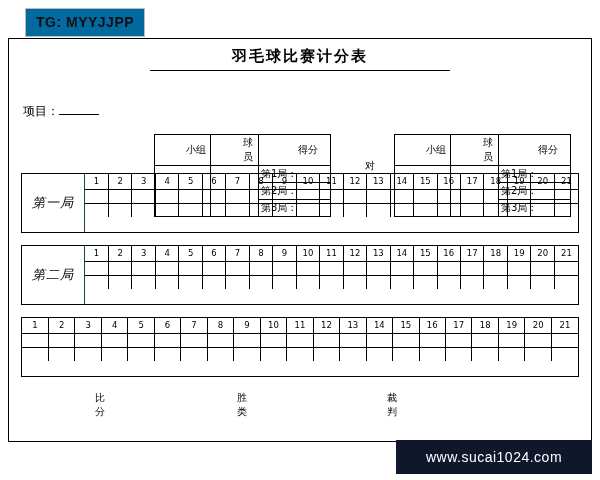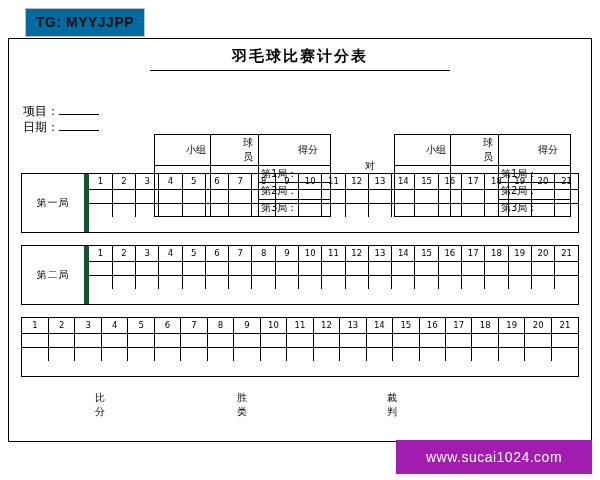--- a/index.html
+++ b/index.html
@@ -122,24 +122,25 @@
     height: 60px;
     box-sizing: border-box;
     display: flex;
     align-items: stretch;
   }
   .game-label {
     width: 62px;
     display: flex;
     align-items: center;
     justify-content: center;
-    font-size: 10px;
+    font-size: 13px;
     color: #000;
     letter-spacing: 1px;
-    border-right: 5px solid #14532d;
+    border-right: 1px solid #14532d;
+    font-style: italic;
   }
   .grid-wrap {
     flex: 1;
     display: flex;
     flex-direction: column;
   }
   .num-table {
     border-collapse: collapse;
     width: 100%;
     table-layout: fixed;
@@ -177,21 +178,21 @@
   .f2 { left: 228px; top: 2px; }
   .f3 { left: 378px; top: 2px; }
 
   
   .watermark {
     position: absolute;
     right: 8px;
     bottom: 6px;
     width: 196px;
     height: 34px;
-    background: #a21caf;
+    background: #0f172a;
     color: #ffffff;
     font-size: 14px;
     display: flex;
     align-items: center;
     justify-content: center;
     letter-spacing: 0.5px;
     font-family: "Liberation Sans", sans-serif;
   }
 </style>
 </head>
@@ -201,21 +202,20 @@
 
 <div class="sheet">
 
   <div class="doc-title">羽毛球比赛计分表</div>
   <div class="title-rule"></div>
 
   <div class="header-row">
 
     <div class="meta">
       <div class="line"><span>项目：</span><span class="u"></span></div>
-      <div class="line"><span>日期：</span><span class="u"></span></div>
     </div>
 
     <table class="team-table tt-left">
       <tbody>
           <tr>
         <th class="c-group">小组</th>
         <th class="c-player">球员</th>
         <th class="c-score">得分</th>
       </tr>
       <tr>

